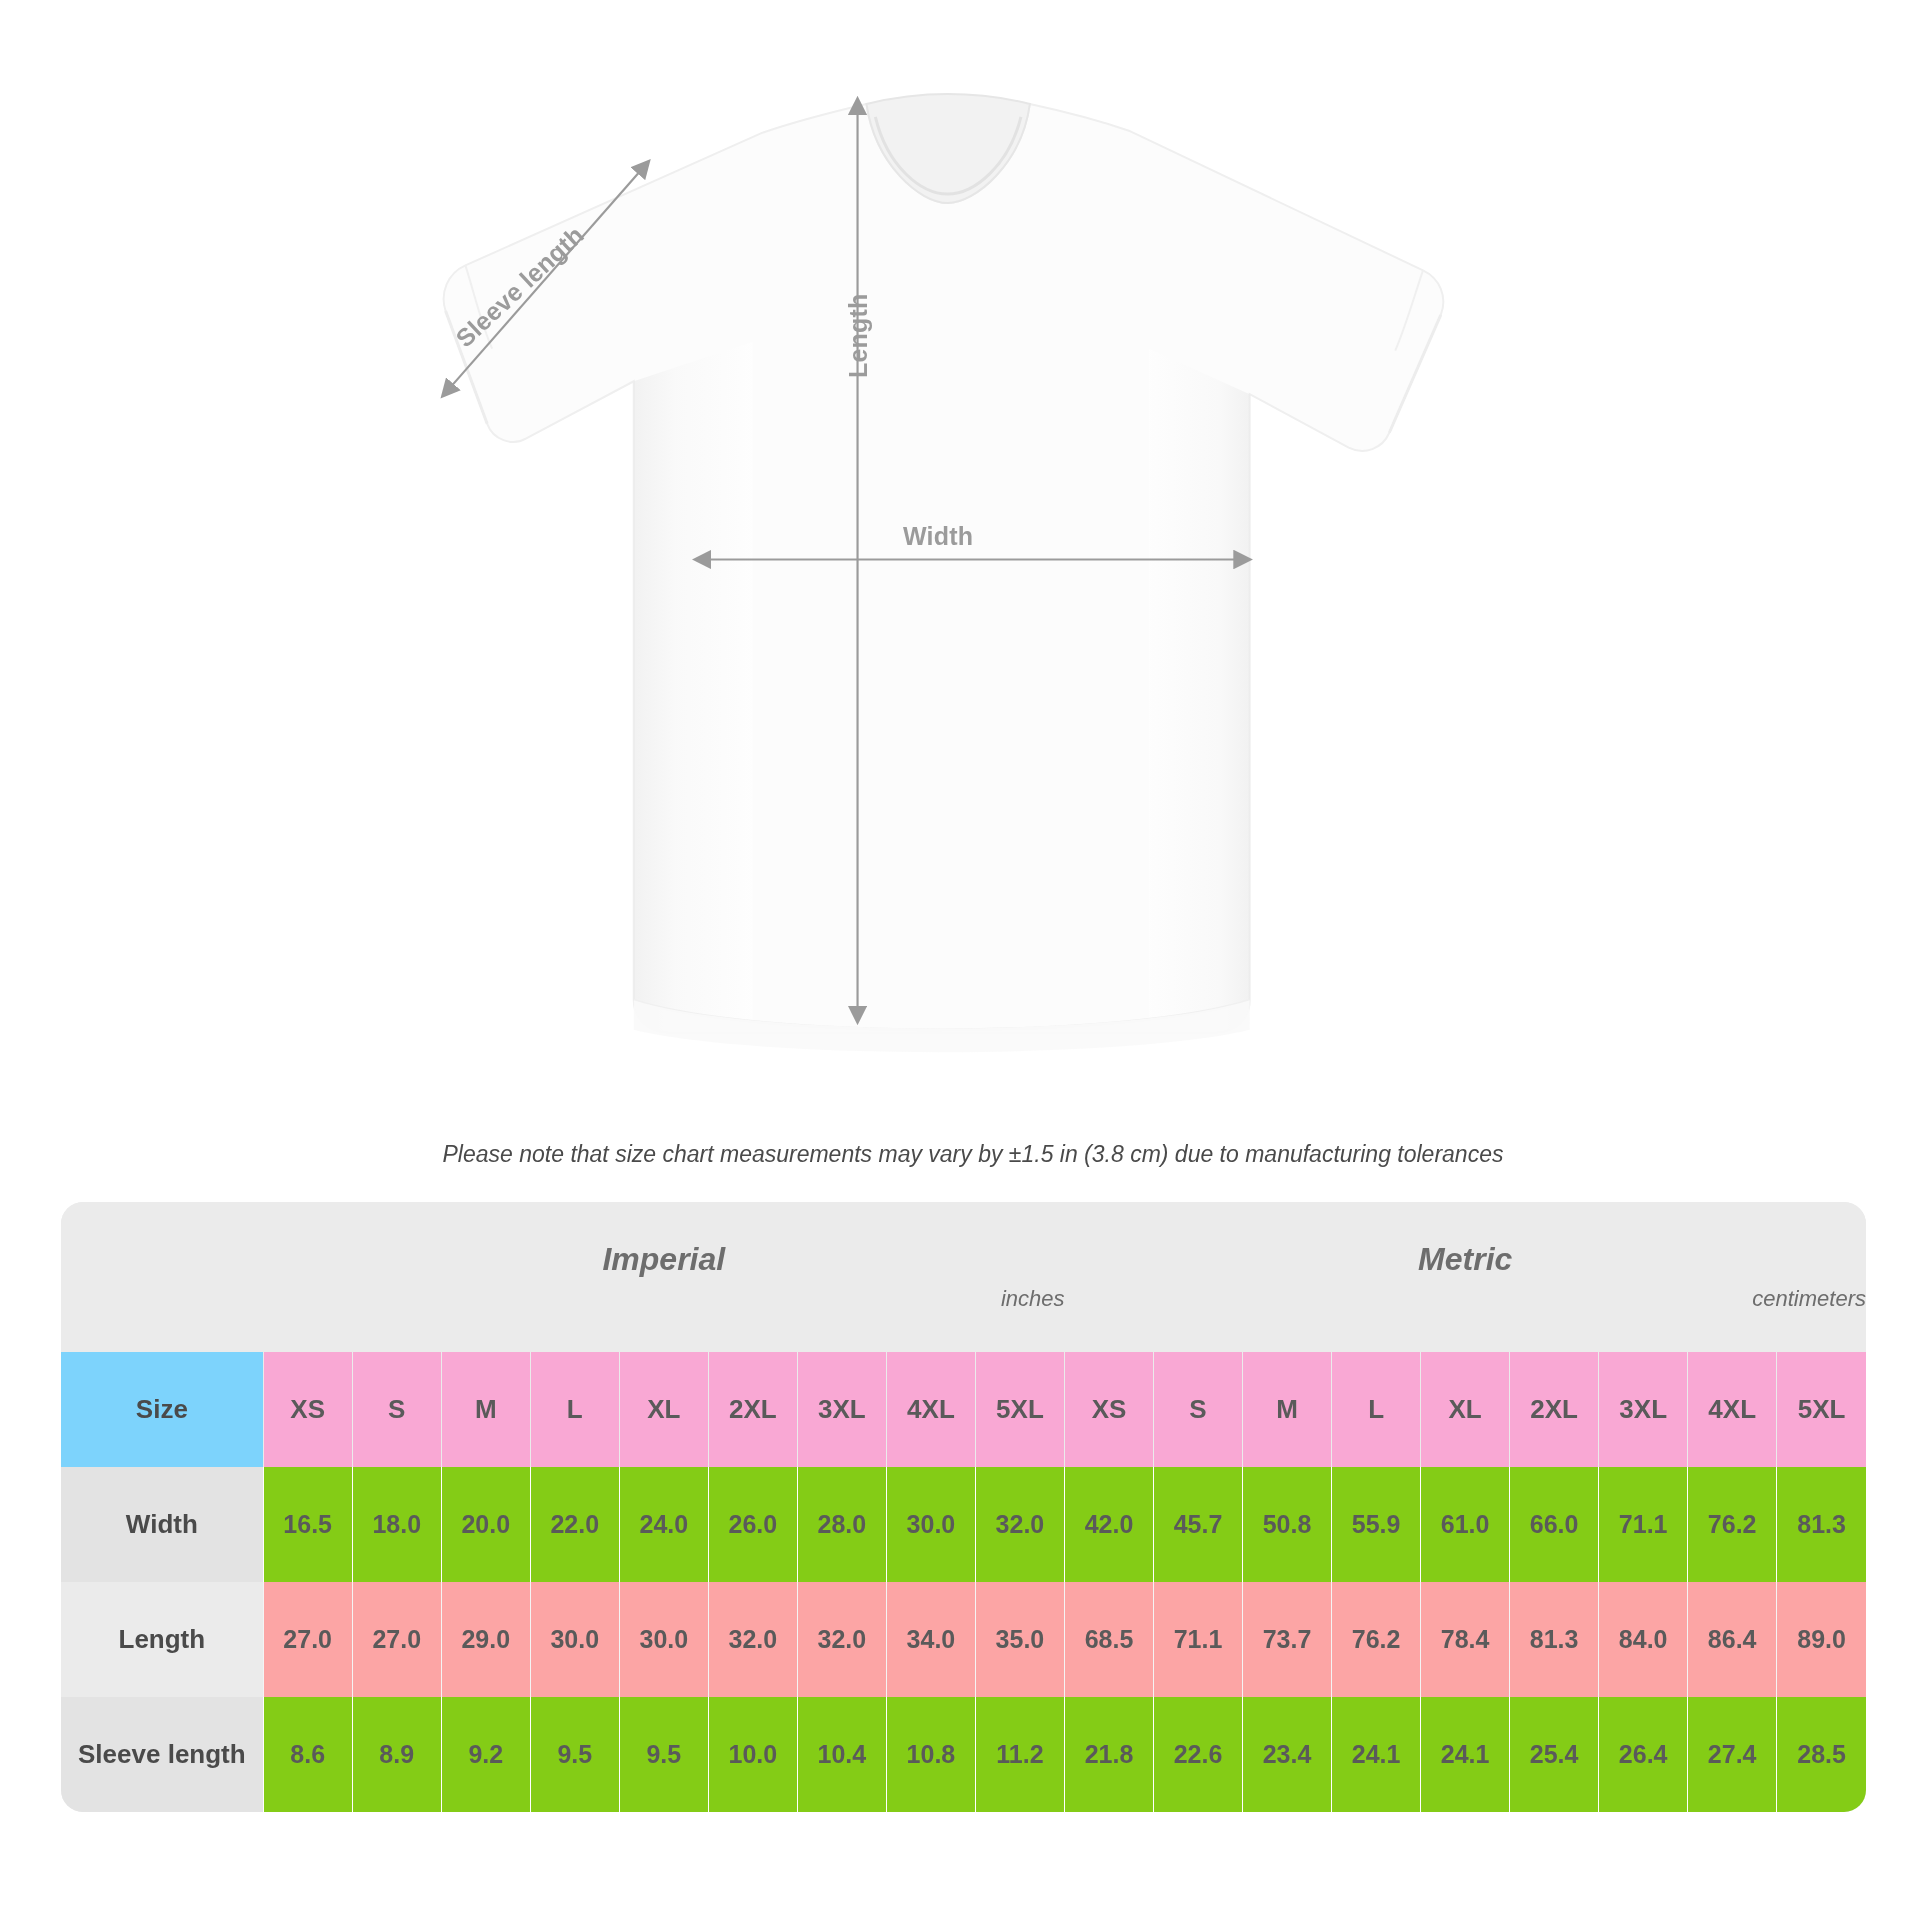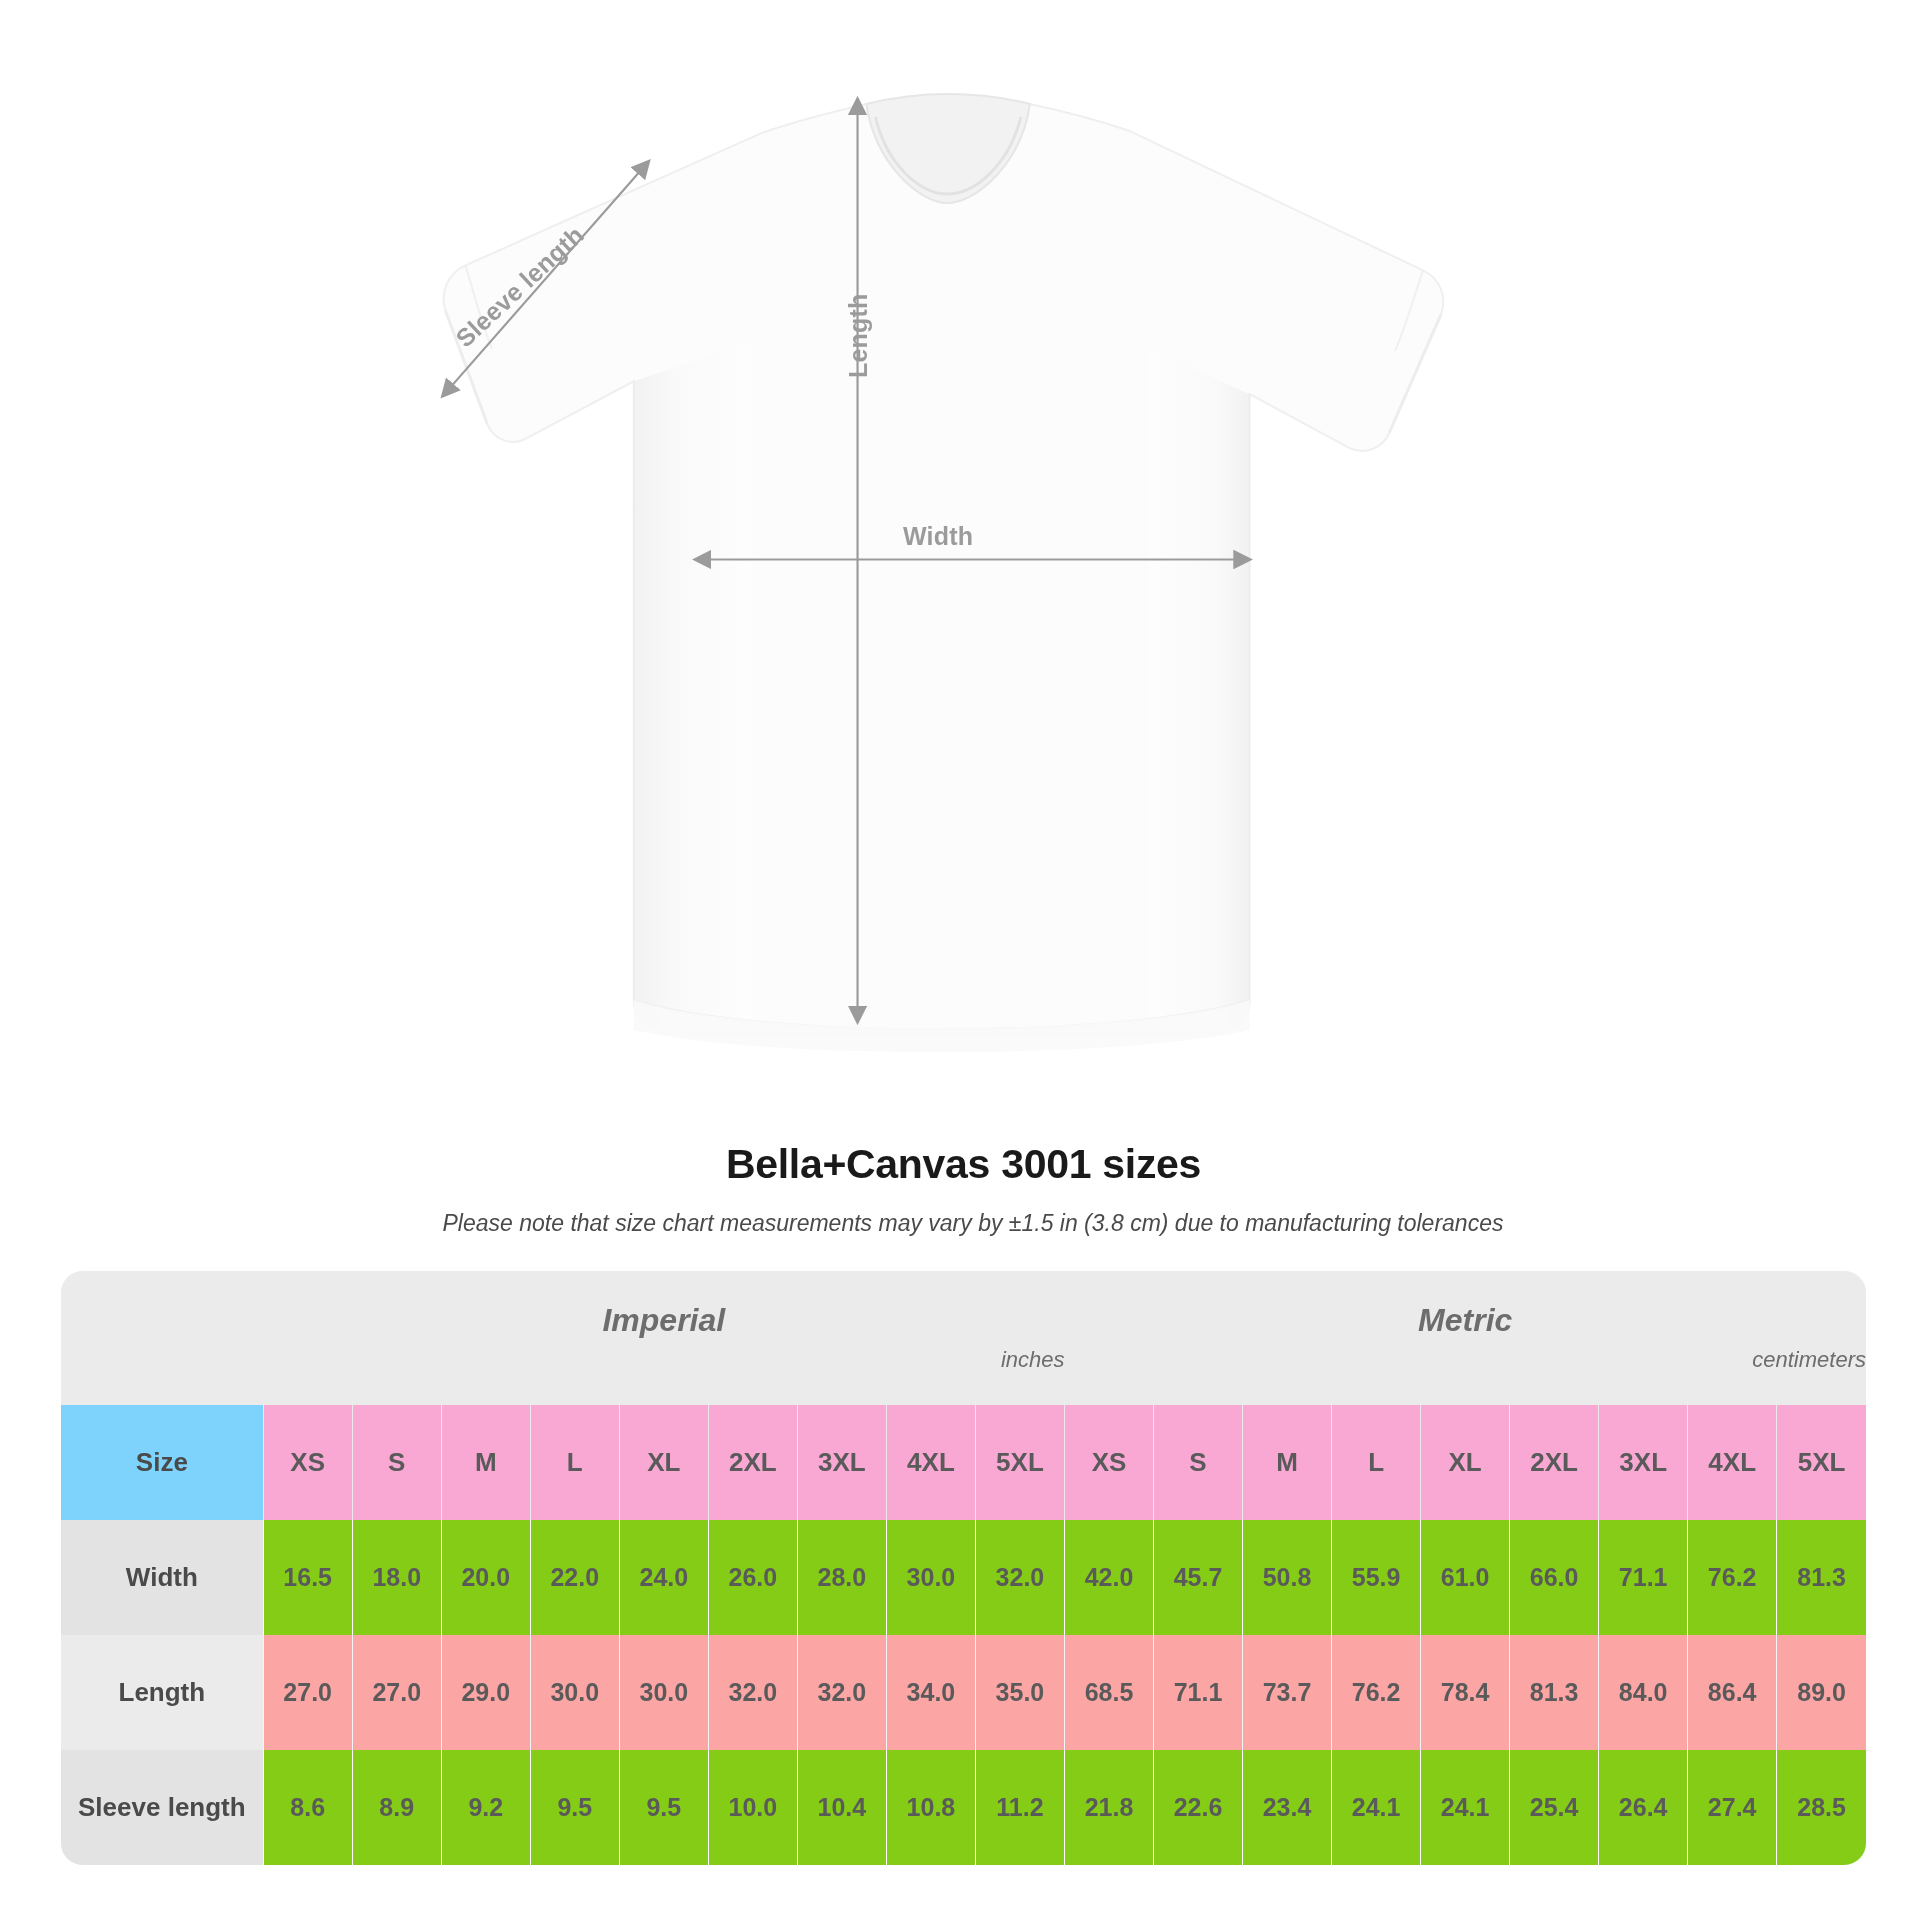--- a/index.html
+++ b/index.html
@@ -88,21 +88,21 @@
   table.size-table td,
   table.size-table th {
     text-align: center;
     vertical-align: middle;
     font-weight: bold;
     color: #5a5a5a;
     border: none;
   }
   
   .unit-row td {
-    height: 134px;
+    height: 150px;
     background: #ebebeb;
     padding: 0;
   }
   .unit-name {
     font-size: 32px;
     font-style: italic;
     font-weight: bold;
     color: #6d6d6d;
     line-height: 1.1;
   }
@@ -223,21 +223,20 @@
         <line x1="447" y1="400" x2="655" y2="163" marker-start="url(#arrTail)" marker-end="url(#arrHead)"></line>
       </g>
     </svg>
 
     <div class="dim-label width-label">Width</div>
     <div class="dim-label length-label">Length</div>
     <div class="dim-label sleeve-label">Sleeve length</div>
   </div>
 
   <div class="title-block">
-    <h1 class="chart-title">Bella+Canvas 3001 sizes</h1>
     <p class="chart-note">Please note that size chart measurements may vary by ±1.5 in (3.8 cm) due to manufacturing tolerances</p>
   </div>
 
   <div class="table-wrap">
     <table class="size-table">
       <colgroup>
         <col style="width:11.2%">
         <col span="18" style="width:4.933%">
       </colgroup>
       <tbody>

